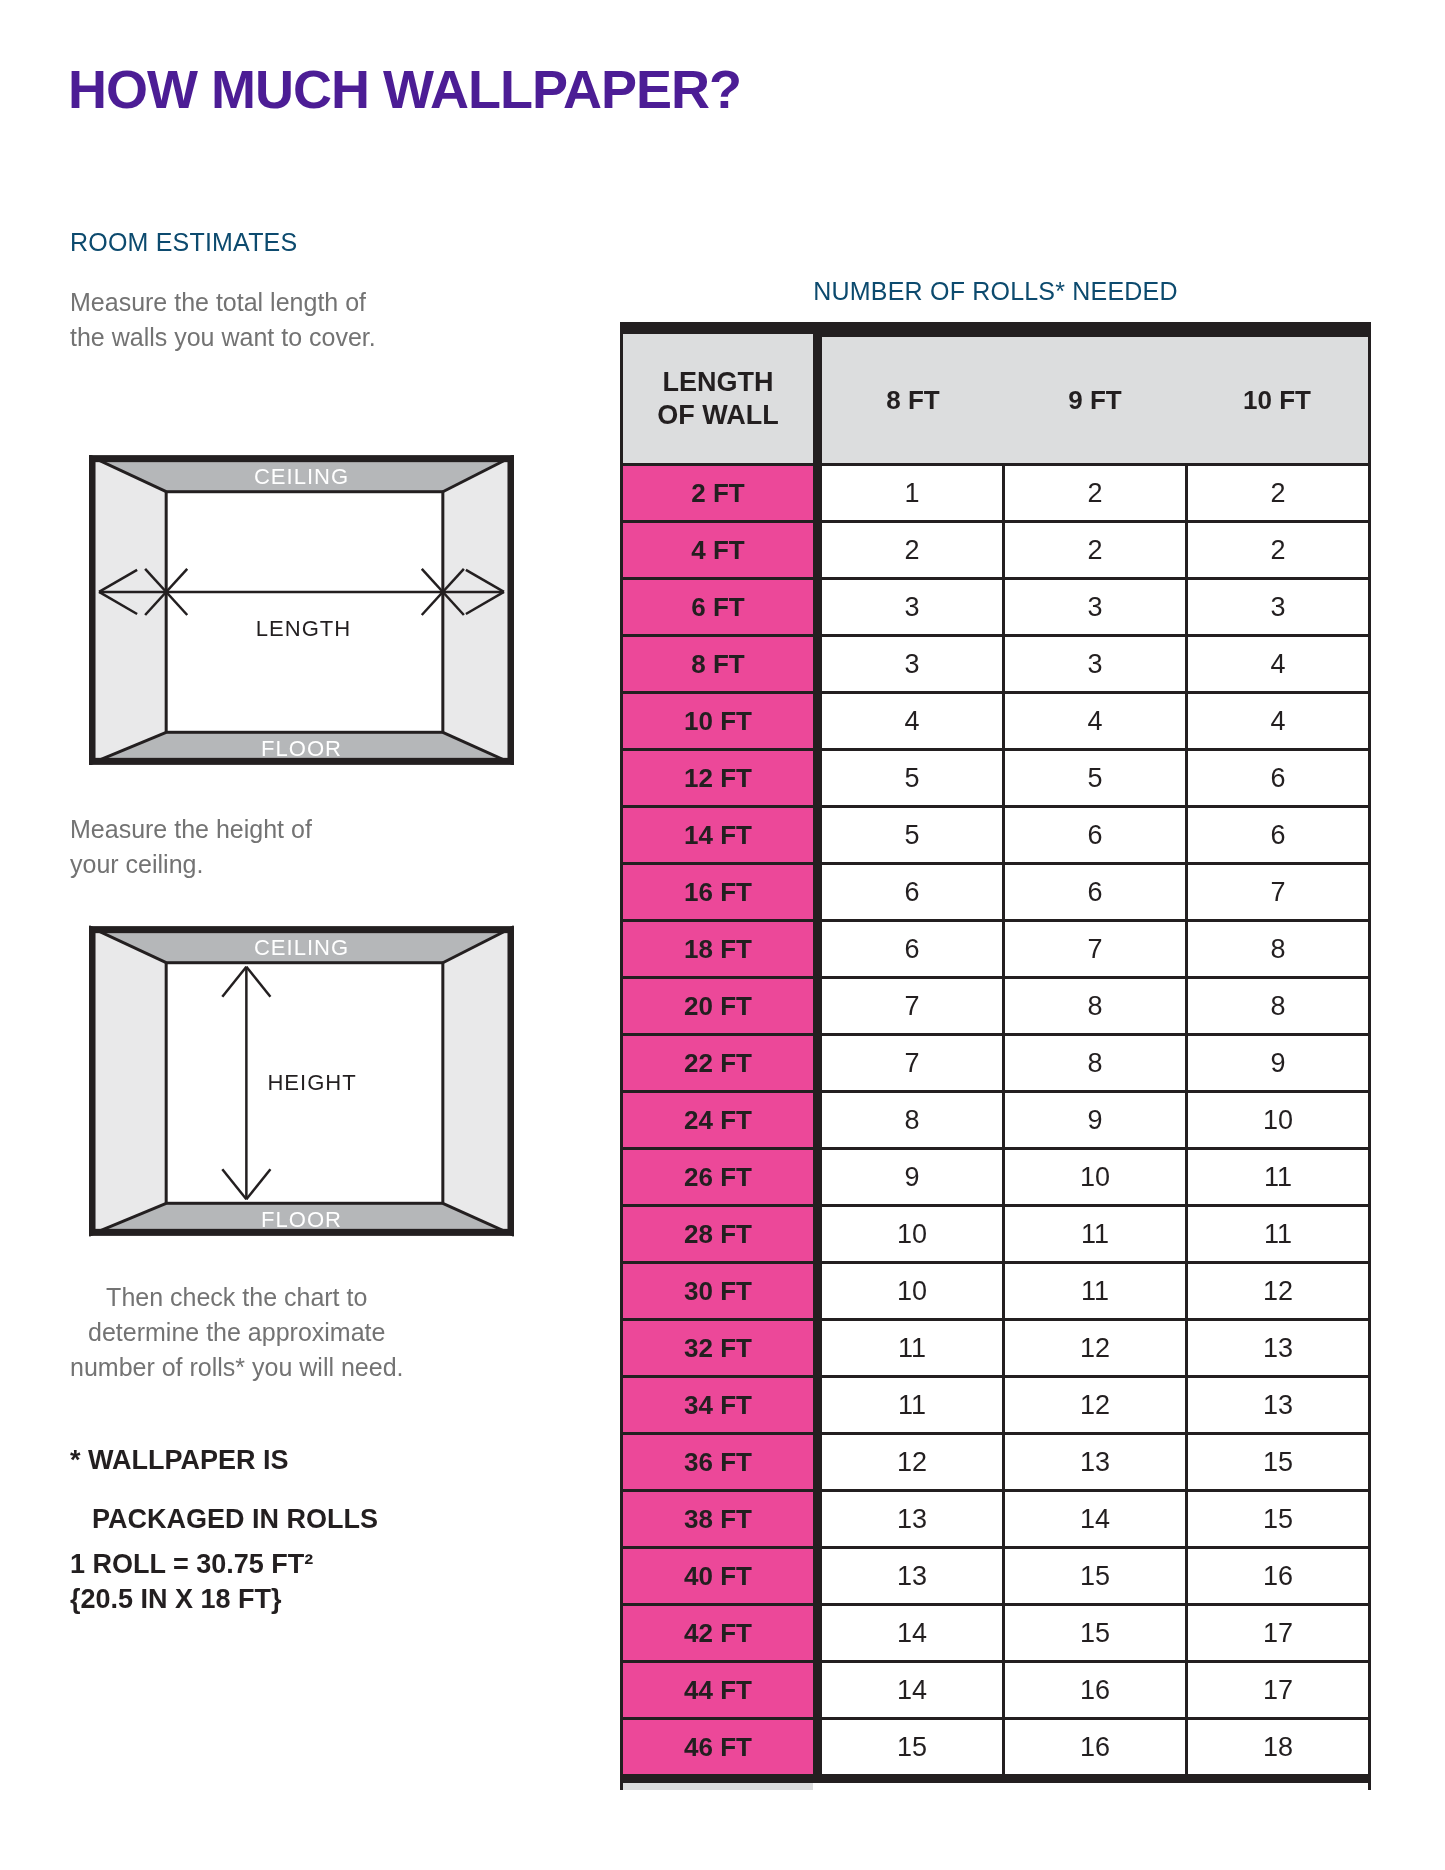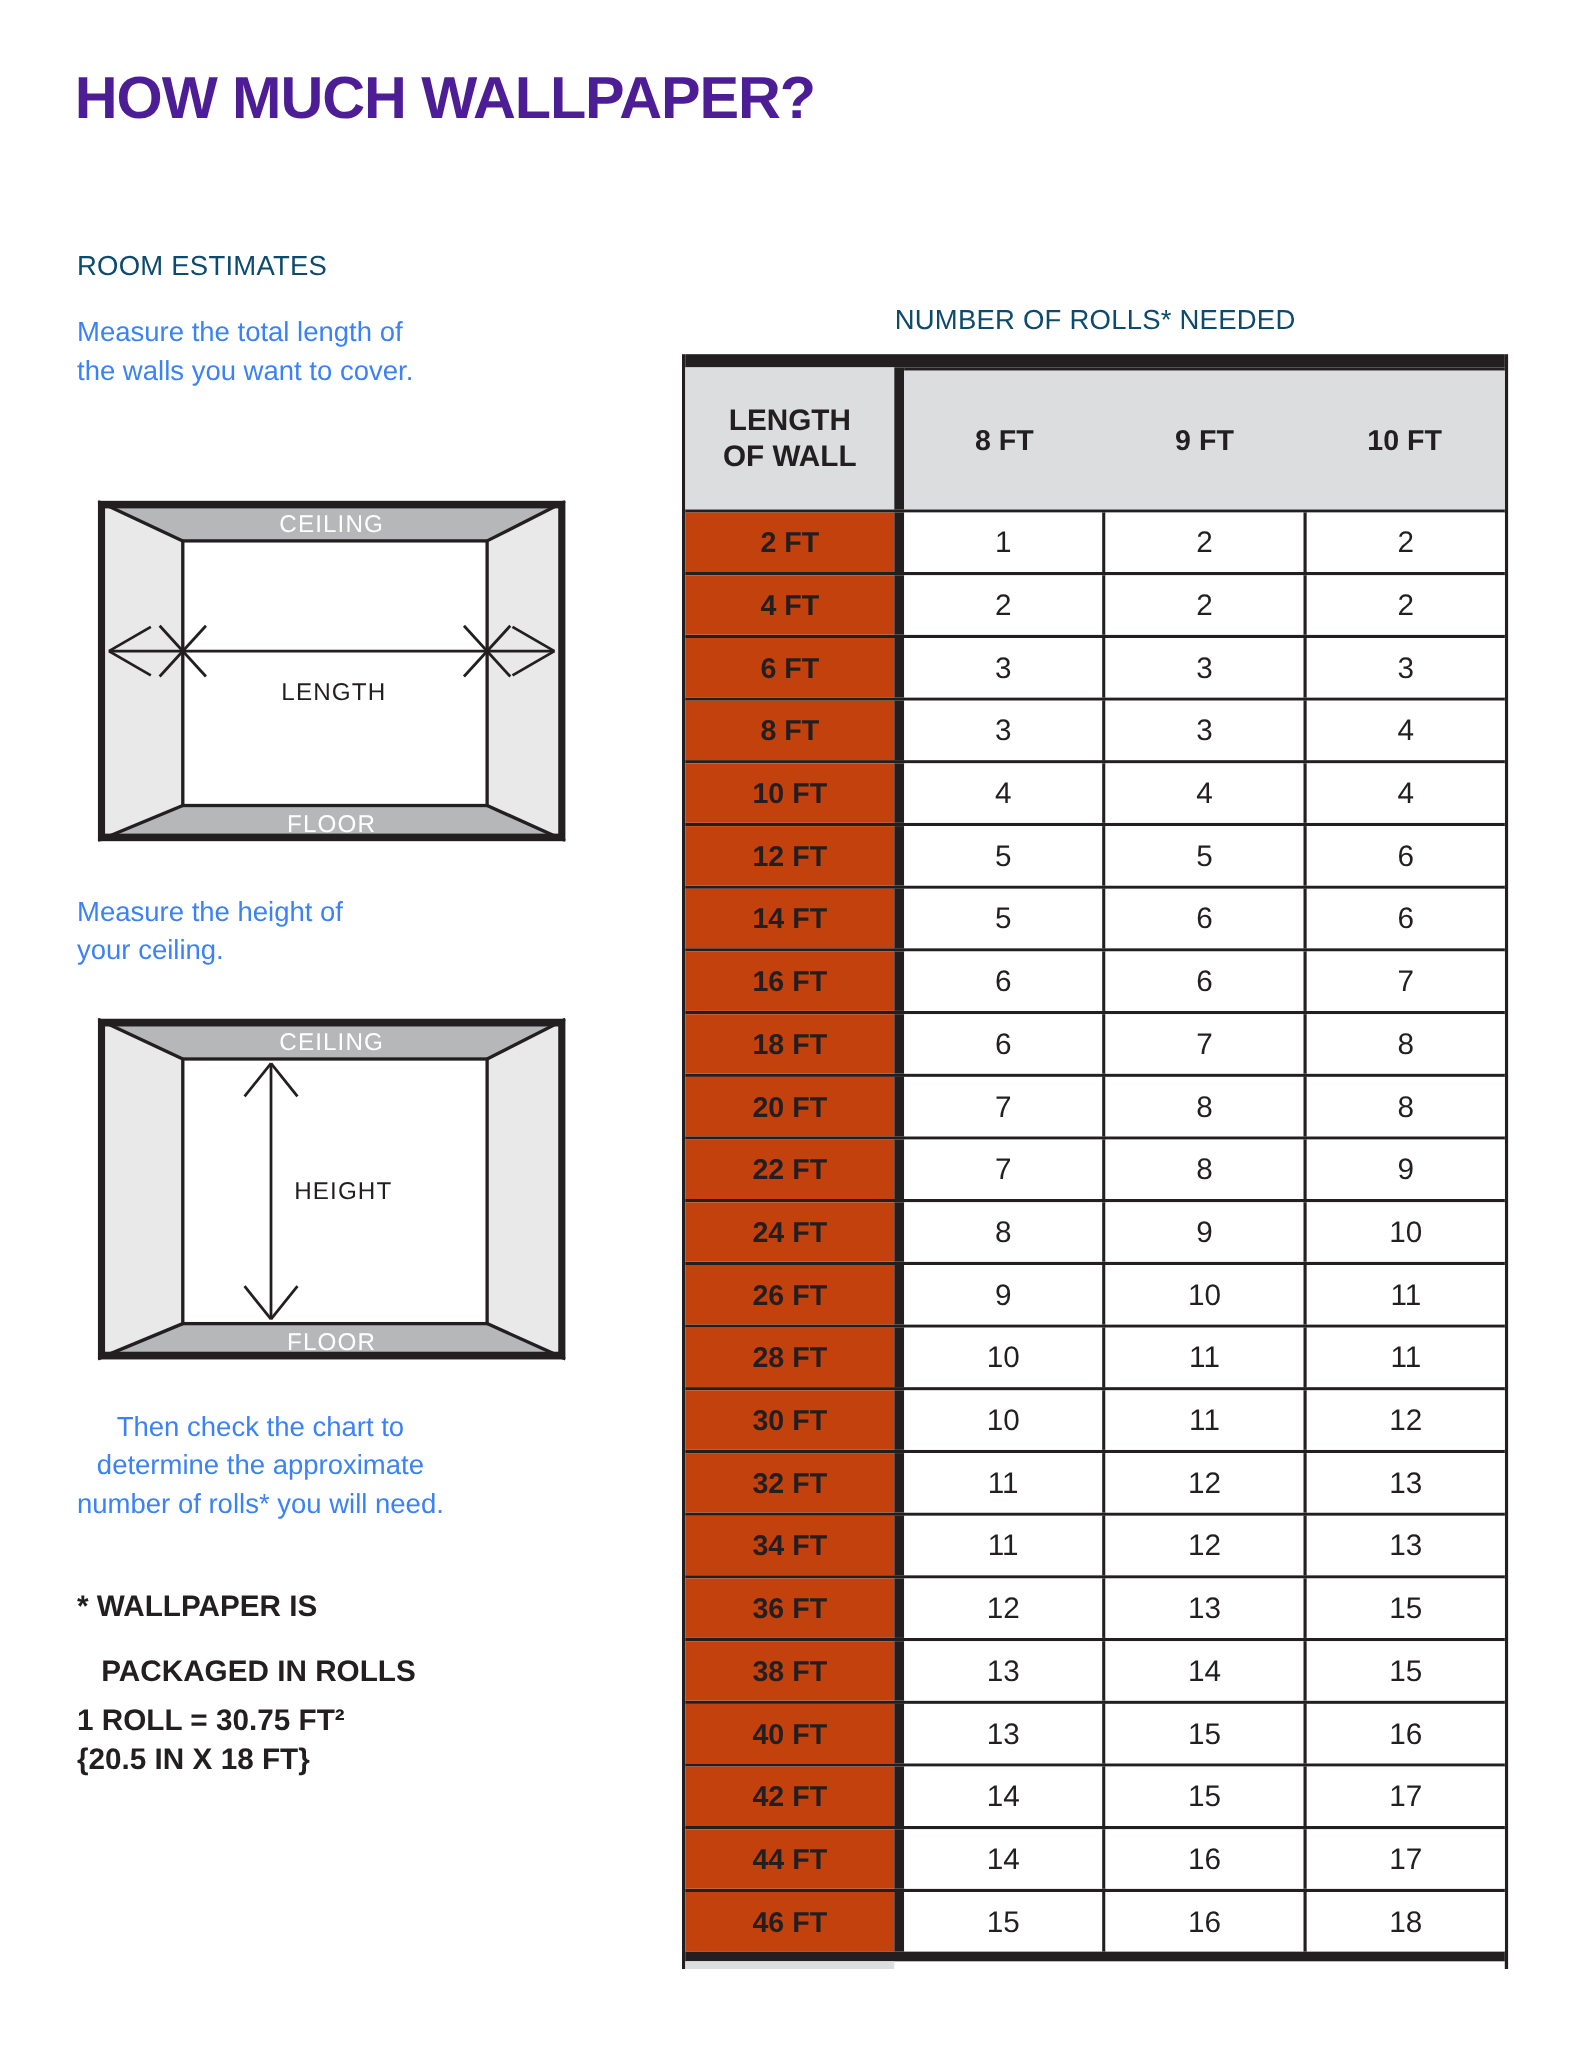--- a/index.html
+++ b/index.html
@@ -6,21 +6,21 @@
   body{
     width:1445px;height:1870px;position:relative;background:#ffffff;
     font-family:"Liberation Sans","DejaVu Sans",sans-serif;color:#231F20;overflow:hidden;
   }
   .abs{position:absolute;}
   #page-title{
     left:68px;top:58px;font-size:54px;font-weight:bold;color:#4c1d95;letter-spacing:-1px;white-space:nowrap;
   }
   .blue-heading{font-size:25px;font-weight:normal;color:#0c4a6e;letter-spacing:0.2px;white-space:nowrap;}
   #room-estimates-heading{left:70px;top:228px;}
-  .step-text{font-size:25px;line-height:35px;color:#3b82f6;}
+  .step-text{font-size:25px;line-height:35px;color:#737373;}
   #step1{left:70px;top:285px;}
   #step2{left:70px;top:812px;}
   #step3{left:70px;top:1280px;text-align:center;}
   #footnote{left:70px;top:1443px;font-size:27px;font-weight:bold;line-height:35px;}
   #footnote .indent{padding-left:22px;margin-top:24px;}
   #roll-info{left:70px;top:1547px;font-size:27px;font-weight:bold;line-height:35px;}
   #diagram1{left:89px;top:455px;}
   #diagram2{left:89px;top:925px;}
 
   
@@ -43,21 +43,21 @@
   #head-right{flex:1;display:flex;flex-direction:column;}
   #group-head{
     height:71px;background:#DCDDDE;display:flex;align-items:center;justify-content:center;
     font-size:27px;font-weight:bold;
   }
   #sub-head{height:55px;background:#DCDDDE;display:flex;flex:1;}
   #sub-head .subcell{flex:1;display:flex;align-items:center;justify-content:center;font-size:26px;font-weight:bold;}
   .trow{display:flex;height:54px;border-bottom:3px solid #231F20;}
   .trow:last-child{border-bottom:none;}
   .cell{display:flex;align-items:center;justify-content:center;}
-  .cell.len{width:190px;background:#c2410c;font-size:26px;font-weight:bold;}
+  .cell.len{width:190px;background:#ec4899;font-size:26px;font-weight:bold;}
   .cell.val{flex:1;background:#ffffff;font-size:27px;font-weight:normal;}
   #gray-stub{width:190px;height:7px;background:#DCDDDE;}
   .diag-label{font-size:22px;letter-spacing:1px;}
 </style>
 </head>
 <body>
 
 <div class="abs" id="page-title">HOW MUCH WALLPAPER?</div>
 
 <div class="abs blue-heading" id="room-estimates-heading">ROOM ESTIMATES</div>

